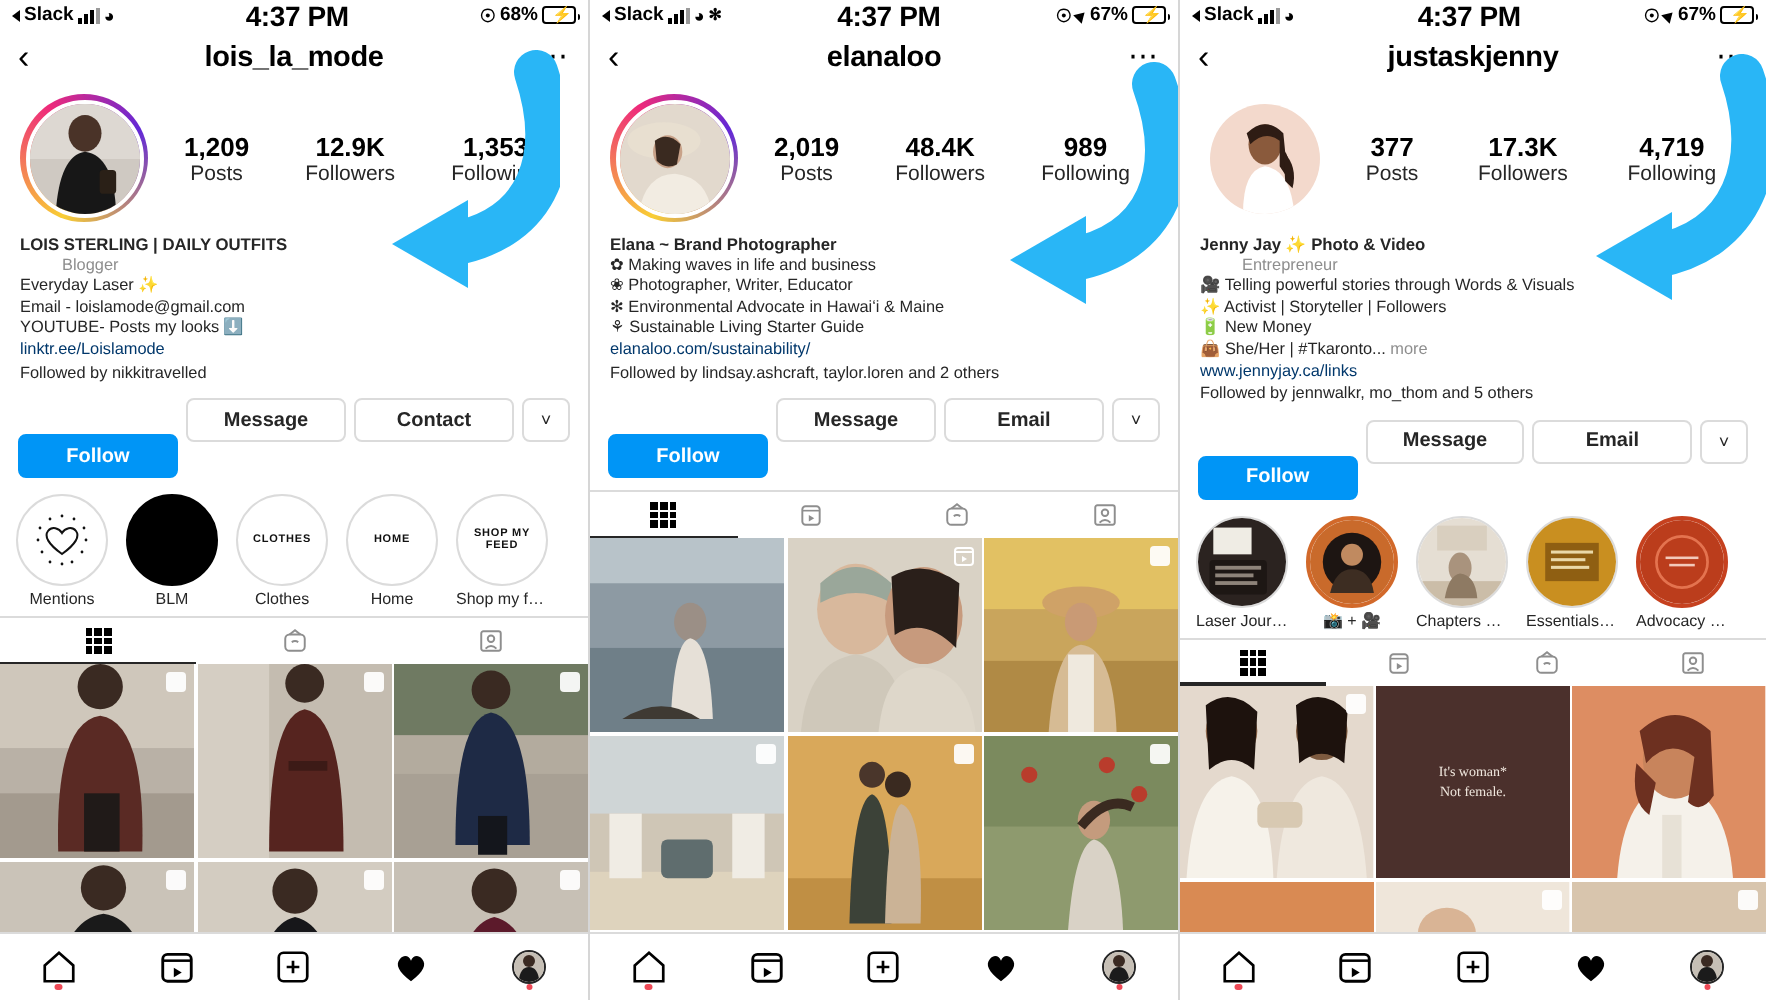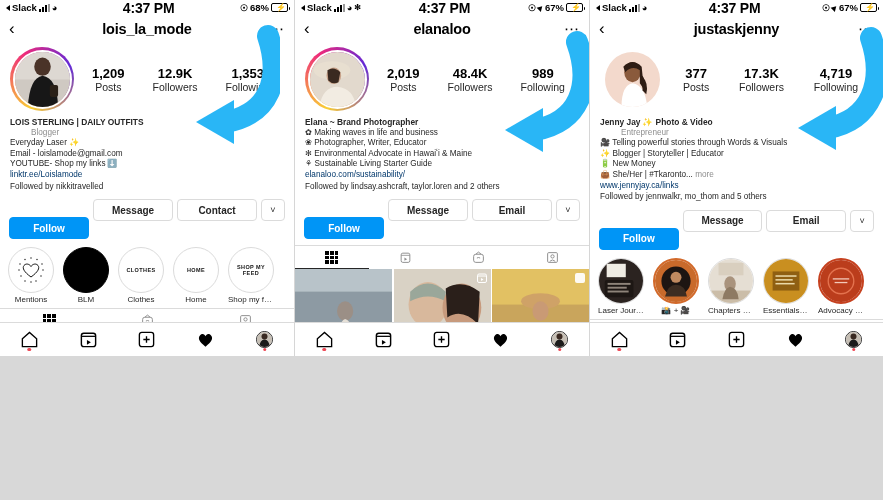--- a/index.html
+++ b/index.html
@@ -4,21 +4,21 @@
 <style>
   * { box-sizing: border-box; margin: 0; padding: 0; }
   html, body {
     width: 883px; height: 500px;
     background: #ffffff;
     font-family: "Liberation Sans", sans-serif;
     overflow: hidden;
   }
   .stage { position: relative; width: 883px; height: 500px; display: flex; background:#d8d8d8; }
 
-  .phone { position: relative; width: 295px; height: 356px; background:#fff; overflow: hidden; border-right:1px solid #d6d6d6; }
+  .phone { position: relative; width: 295px; height: 500px; background:#fff; overflow: hidden; border-right:1px solid #d6d6d6; }
   .phone:last-child { width: 293px; border-right:none; }
 
   
   .statusbar { height: 15px; display:flex; align-items:center; padding:0 6px; font-size:9.5px; font-weight:bold; color:#000; }
   .sb-left { display:flex; align-items:center; gap:2px; }
   .sb-mid { flex:1; text-align:center; font-size:14px; letter-spacing:-.2px; }
   .sb-right { display:flex; align-items:center; gap:2px; justify-content:flex-end; }
   .tri-left { width:0;height:0;border-top:3.5px solid transparent;border-bottom:3.5px solid transparent;border-right:4px solid #000; }
   .bars { display:flex; align-items:flex-end; gap:1px; height:8px; }
   .bars i { width:2px; background:#000; display:block; }
@@ -158,21 +158,21 @@
           <div class="l">Following</div>
         </div>
       </div>
     </div>
 
     <div class="bio">
       <div class="name">LOIS STERLING | DAILY OUTFITS</div>
       <div class="cat">Blogger</div>
       <div>Everyday Laser ✨</div>
       <div>Email - loislamode@gmail.com</div>
-      <div>YOUTUBE- Shop my links ⬇️</div>
+      <div>YOUTUBE- Posts my looks ⬇️</div>
       <div class="link">linktr.ee/Loislamode</div>
       <div class="followed">Followed by nikkitravelled</div>
     </div>
 
     <div class="actions">
       <div class="btn primary">Follow</div>
       <div class="btn">Message</div>
       <div class="btn">Contact</div>
       <div class="btn caret">˅</div>
     </div>
@@ -686,21 +686,21 @@
           <div class="n">4,719</div>
           <div class="l">Following</div>
         </div>
       </div>
     </div>
 
     <div class="bio">
       <div class="name">Jenny Jay ✨ Photo &amp; Video</div>
       <div class="cat">Entrepreneur</div>
       <div>🎥 Telling powerful stories through Words &amp; Visuals</div>
-      <div>✨ Blogger | Storyteller | Educator</div>
+      <div>✨ Activist | Storyteller | Followers</div>
       <div>🔋 New Money</div>
       <div>
         <span>👜 She/Her | #Tkaronto...</span>
         <span class="more">more</span>
       </div>
       <div class="link">www.jennyjay.ca/links</div>
       <div class="followed">Followed by jennwalkr, mo_thom and 5 others</div>
     </div>
 
     <div class="actions">

